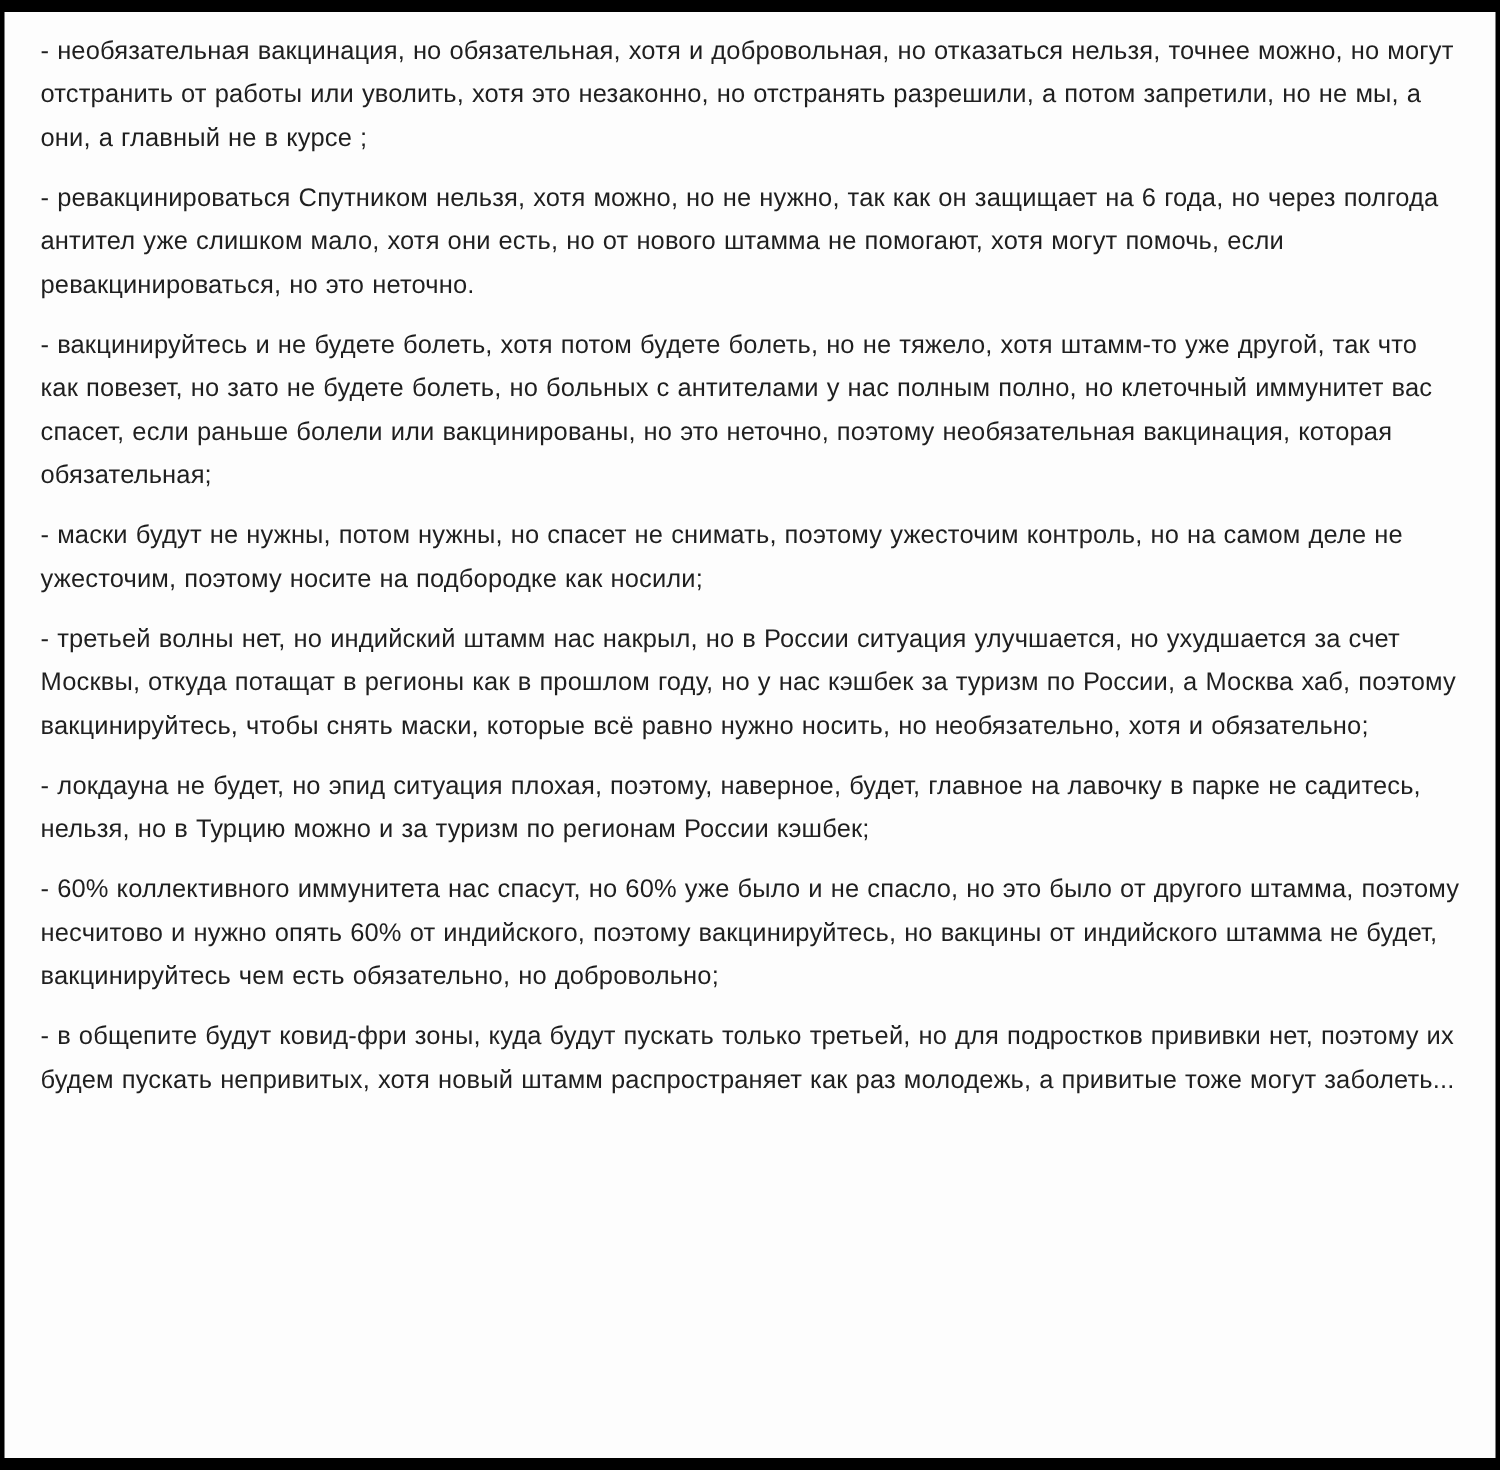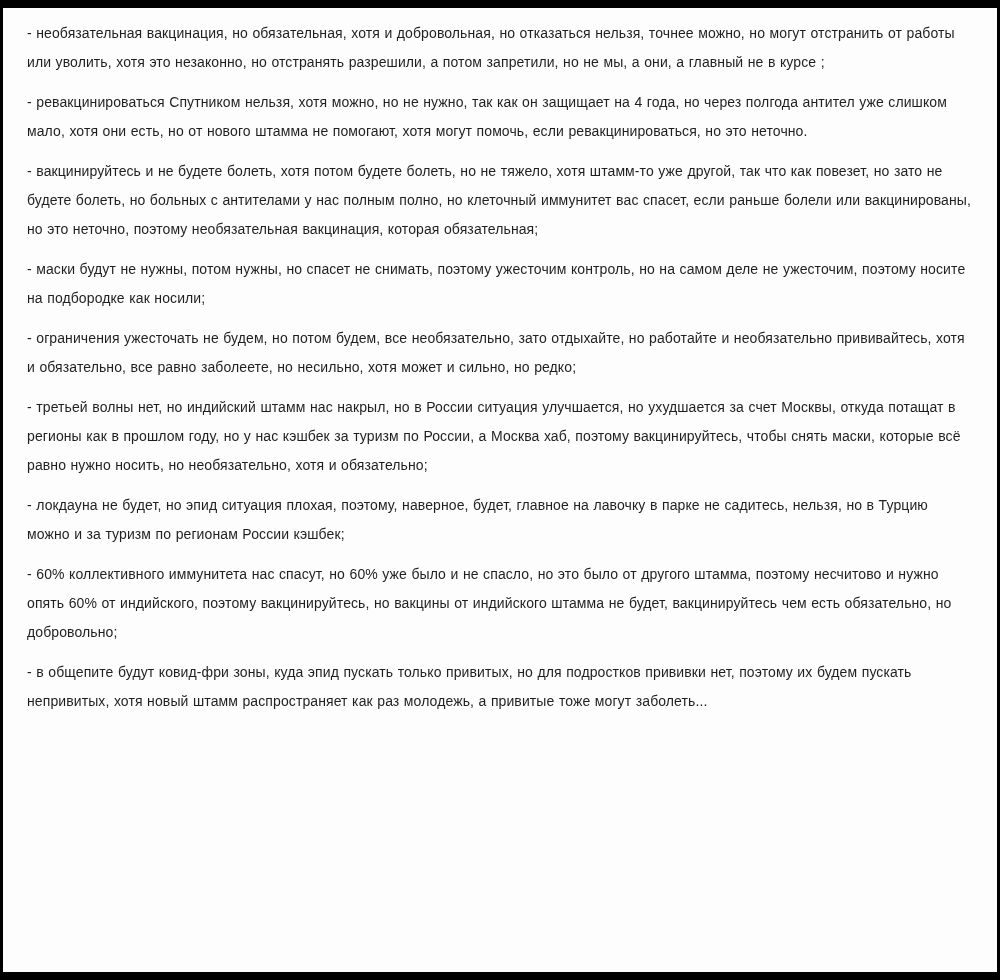--- a/index.html
+++ b/index.html
@@ -15,35 +15,34 @@
     border-top: 8px solid #000000;
     border-bottom: 8px solid #000000;
     border-left: 3px solid #000000;
     border-right: 3px solid #000000;
     padding: 11px 22px 0 24px;
     overflow: hidden;
     font-family: "Liberation Sans", "DejaVu Sans", sans-serif;
   }
   .page p {
     margin: 0 0 11px 0;
-    font-size: 14px;
+    font-size: 17px;
     line-height: 29px;
     color: #1f1f1f;
     font-weight: 400;
     letter-spacing: 0.1px;
     word-spacing: 0.5px;
     text-align: left;
   }
 </style>
 </head>
 <body>
 
 <div class="page">
   <p>- необязательная вакцинация, но обязательная, хотя и добровольная, но отказаться нельзя, точнее можно, но могут отстранить от работы или уволить, хотя это незаконно, но отстранять разрешили, а потом запретили, но не мы, а они, а главный не в курсе ;</p>
-  <p>- ревакцинироваться Спутником нельзя, хотя можно, но не нужно, так как он защищает на 4 года, но через полгода антител уже слишком мало, хотя они есть, но от нового штамма не помогают, хотя могут помочь, если ревакцинироваться, но это неточно.</p>
+  <p>- ревакцинироваться Спутником нельзя, хотя можно, но не нужно, так как он защищает на 6 года, но через полгода антител уже слишком мало, хотя они есть, но от нового штамма не помогают, хотя могут помочь, если ревакцинироваться, но это неточно.</p>
   <p>- вакцинируйтесь и не будете болеть, хотя потом будете болеть, но не тяжело, хотя штамм-то уже другой, так что как повезет, но зато не будете болеть, но больных с антителами у нас полным полно, но клеточный иммунитет вас спасет, если раньше болели или вакцинированы, но это неточно, поэтому необязательная вакцинация, которая обязательная;</p>
   <p>- маски будут не нужны, потом нужны, но спасет не снимать, поэтому ужесточим контроль, но на самом деле не ужесточим, поэтому носите на подбородке как носили;</p>
-  <p>- ограничения ужесточать не будем, но потом будем, все необязательно, зато отдыхайте, но работайте и необязательно прививайтесь, хотя и обязательно, все равно заболеете, но несильно, хотя может и сильно, но редко;</p>
   <p>- третьей волны нет, но индийский штамм нас накрыл, но в России ситуация улучшается, но ухудшается за счет Москвы, откуда потащат в регионы как в прошлом году, но у нас кэшбек за туризм по России, а Москва хаб, поэтому вакцинируйтесь, чтобы снять маски, которые всё равно нужно носить, но необязательно, хотя и обязательно;</p>
   <p>- локдауна не будет, но эпид ситуация плохая, поэтому, наверное, будет, главное на лавочку в парке не садитесь, нельзя, но в Турцию можно и за туризм по регионам России кэшбек;</p>
   <p>- 60% коллективного иммунитета нас спасут, но 60% уже было и не спасло, но это было от другого штамма, поэтому несчитово и нужно опять 60% от индийского, поэтому вакцинируйтесь, но вакцины от индийского штамма не будет, вакцинируйтесь чем есть обязательно, но добровольно;</p>
-  <p>- в общепите будут ковид-фри зоны, куда эпид пускать только привитых, но для подростков прививки нет, поэтому их будем пускать непривитых, хотя новый штамм распространяет как раз молодежь, а привитые тоже могут заболеть...</p>
+  <p>- в общепите будут ковид-фри зоны, куда будут пускать только третьей, но для подростков прививки нет, поэтому их будем пускать непривитых, хотя новый штамм распространяет как раз молодежь, а привитые тоже могут заболеть...</p>
 </div>
 
 </body></html>

